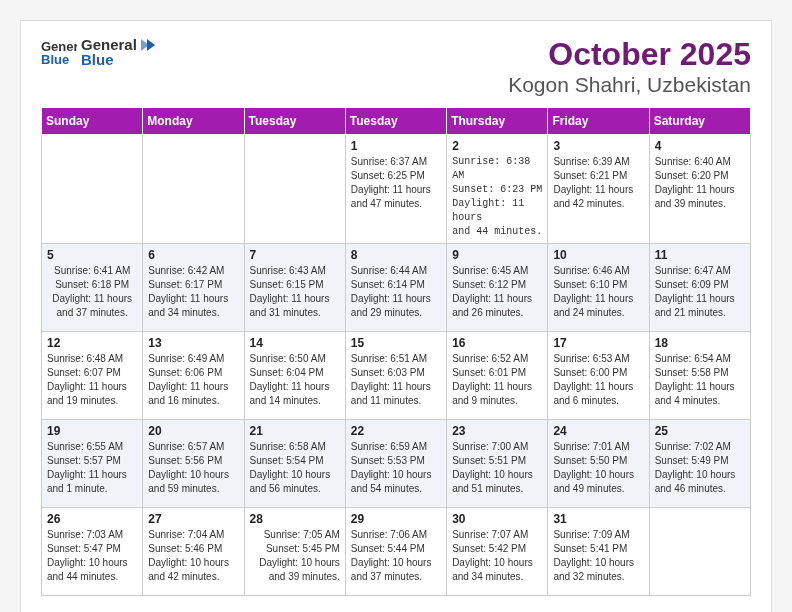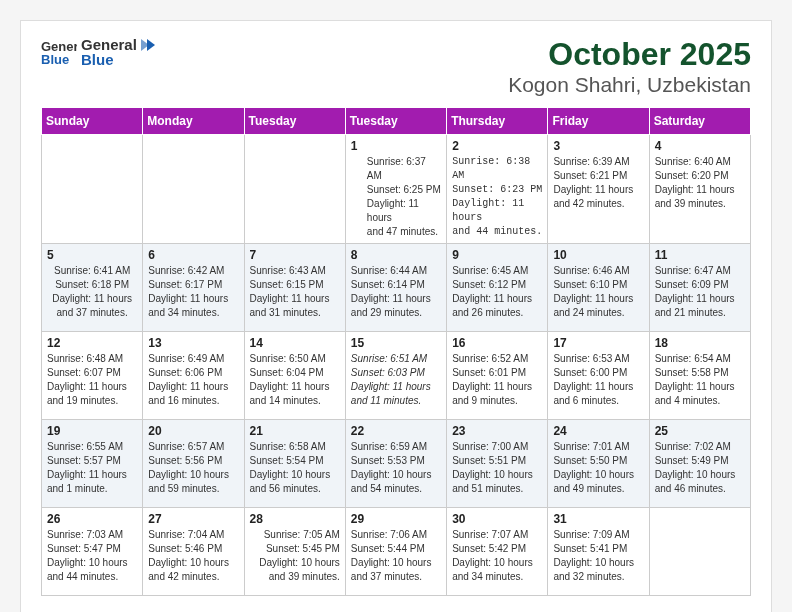--- a/index.html
+++ b/index.html
@@ -29,21 +29,21 @@
     .logo-icon {
       width: 36px;
       height: 30px;
     }
     .title-block {
       text-align: right;
     }
     .month-year {
       font-size: 32px;
       font-weight: bold;
-      color: #14532d;
+      color: #701a75;
     }
     .location {
       font-size: 21px;
       color: #555;
     }
     .calendar {
       width: 100%;
       border-collapse: collapse;
       font-size: 11px;
     }
@@ -125,21 +125,21 @@
           <th>Saturday</th>
         </tr>
     </thead>
     <tbody id="calendar-body">
     <tr class="row-white">
           <td class="empty-cell"></td>
           <td class="empty-cell"></td>
           <td class="empty-cell"></td>
           <td>
             <div class="day-num">1</div>
-            <div class="day-info" style="white-space: pre-line; margin-left: 16px;">Sunrise: 6:37 AM
+            <div class="day-info" style="white-space: pre-line;">Sunrise: 6:37 AM
 Sunset: 6:25 PM
 Daylight: 11 hours
 and 47 minutes.</div>
           </td>
           <td>
             <div class="day-num">2</div>
             <div class="day-info" style="white-space: pre-line; font-family: Liberation Mono, monospace;">Sunrise: 6:38 AM
 Sunset: 6:23 PM
 Daylight: 11 hours
 and 44 minutes.</div>
@@ -227,21 +227,21 @@
           </td>
           <td>
             <div class="day-num">14</div>
             <div class="day-info" style="white-space: pre-line;">Sunrise: 6:50 AM
 Sunset: 6:04 PM
 Daylight: 11 hours
 and 14 minutes.</div>
           </td>
           <td>
             <div class="day-num">15</div>
-            <div class="day-info" style="white-space: pre-line; font-style: italic;">Sunrise: 6:51 AM
+            <div class="day-info" style="white-space: pre-line;">Sunrise: 6:51 AM
 Sunset: 6:03 PM
 Daylight: 11 hours
 and 11 minutes.</div>
           </td>
           <td>
             <div class="day-num">16</div>
             <div class="day-info" style="white-space: pre-line;">Sunrise: 6:52 AM
 Sunset: 6:01 PM
 Daylight: 11 hours
 and 9 minutes.</div>

